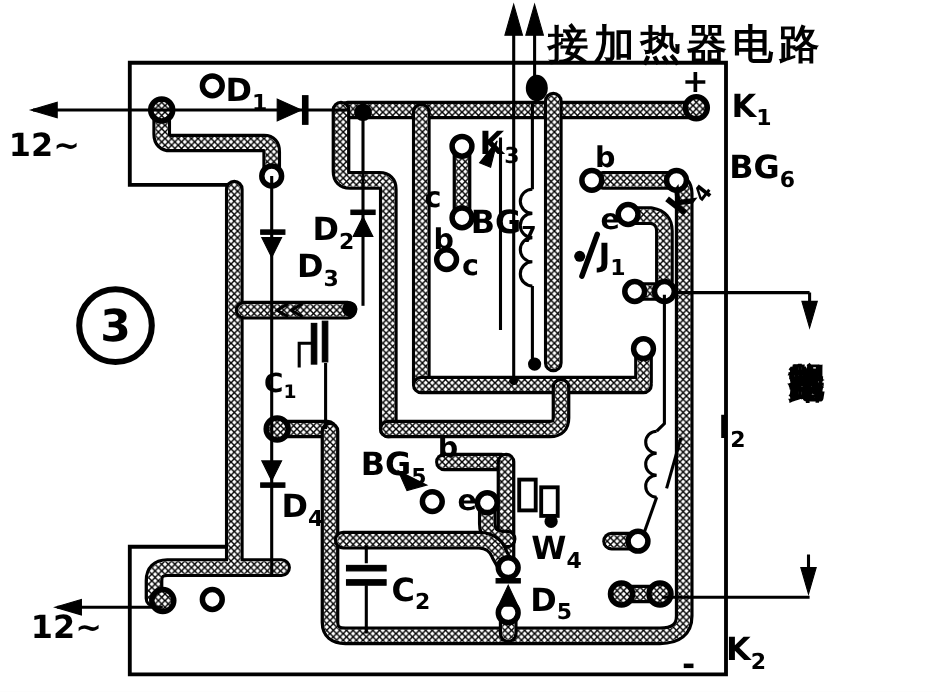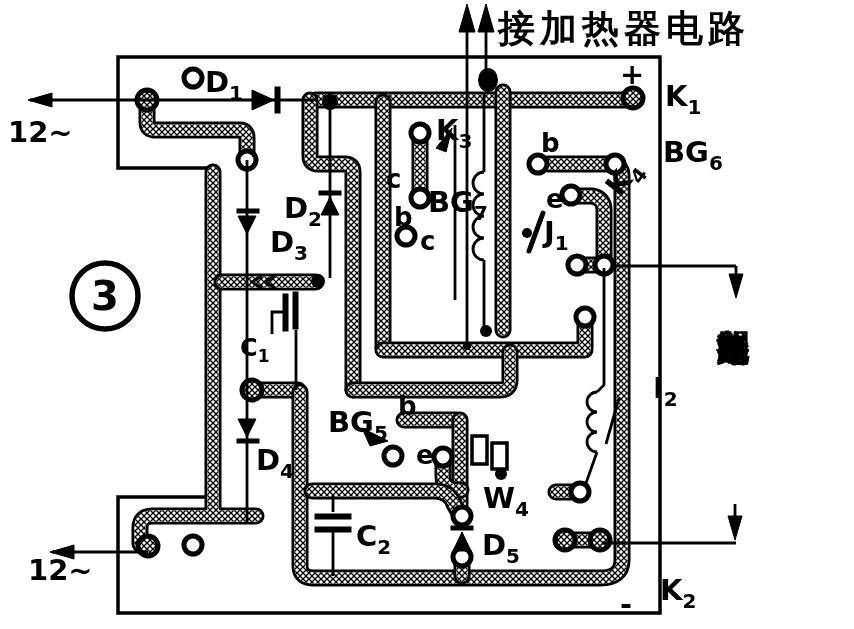--- a/index.html
+++ b/index.html
@@ -1,21 +1,21 @@
 <!DOCTYPE html>
 <html><head>
 <meta charset="utf-8">
 <style>
   html,body{margin:0;padding:0;background:#e8e8e8;}
   #stage{position:relative;width:854px;height:629px;background:#ffffff;overflow:hidden;
          font-family:"DejaVu Sans",sans-serif;}
   #stage svg{position:absolute;left:0;top:0;}
   .note{position:absolute;color:#000;font-weight:bold;
         font-family:"DejaVu Sans","Liberation Sans",sans-serif;}
-  #note-top{left:498px;top:4px;font-size:37px;letter-spacing:5px;white-space:nowrap;}
+  #note-top{left:498px;top:16px;font-size:37px;letter-spacing:5px;white-space:nowrap;}
   #note-right{left:710px;top:302px;height:215px;font-size:33px;
               writing-mode:vertical-rl;text-orientation:upright;letter-spacing:1px;}
   .outline{fill:none;stroke:#000;stroke-width:3.5;}
   .to{stroke:#000;stroke-width:17;fill:none;stroke-linecap:round;stroke-linejoin:round;}
   .tw{stroke:#fff;stroke-width:11;fill:none;stroke-linecap:round;stroke-linejoin:round;}
   .tp{stroke:url(#hx);stroke-width:11;fill:none;stroke-linecap:round;stroke-linejoin:round;}
   .w{stroke:#000;stroke-width:2.8;fill:none;}
   .w5{stroke:#000;stroke-width:5;fill:none;stroke-linecap:round;}
   .pad{fill:#fff;stroke:#000;stroke-width:5;}
   .padh{fill:url(#hx);stroke:#000;stroke-width:5;}

